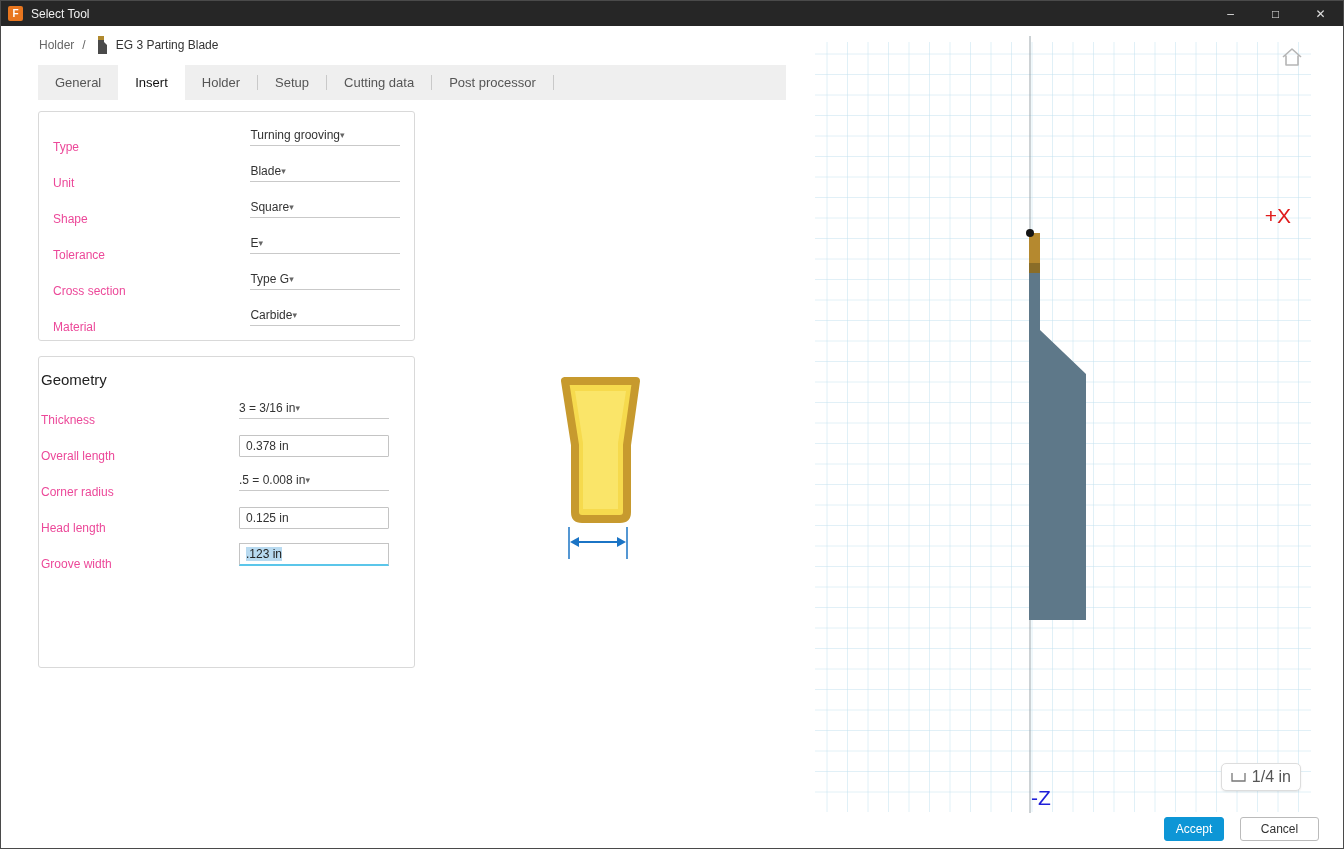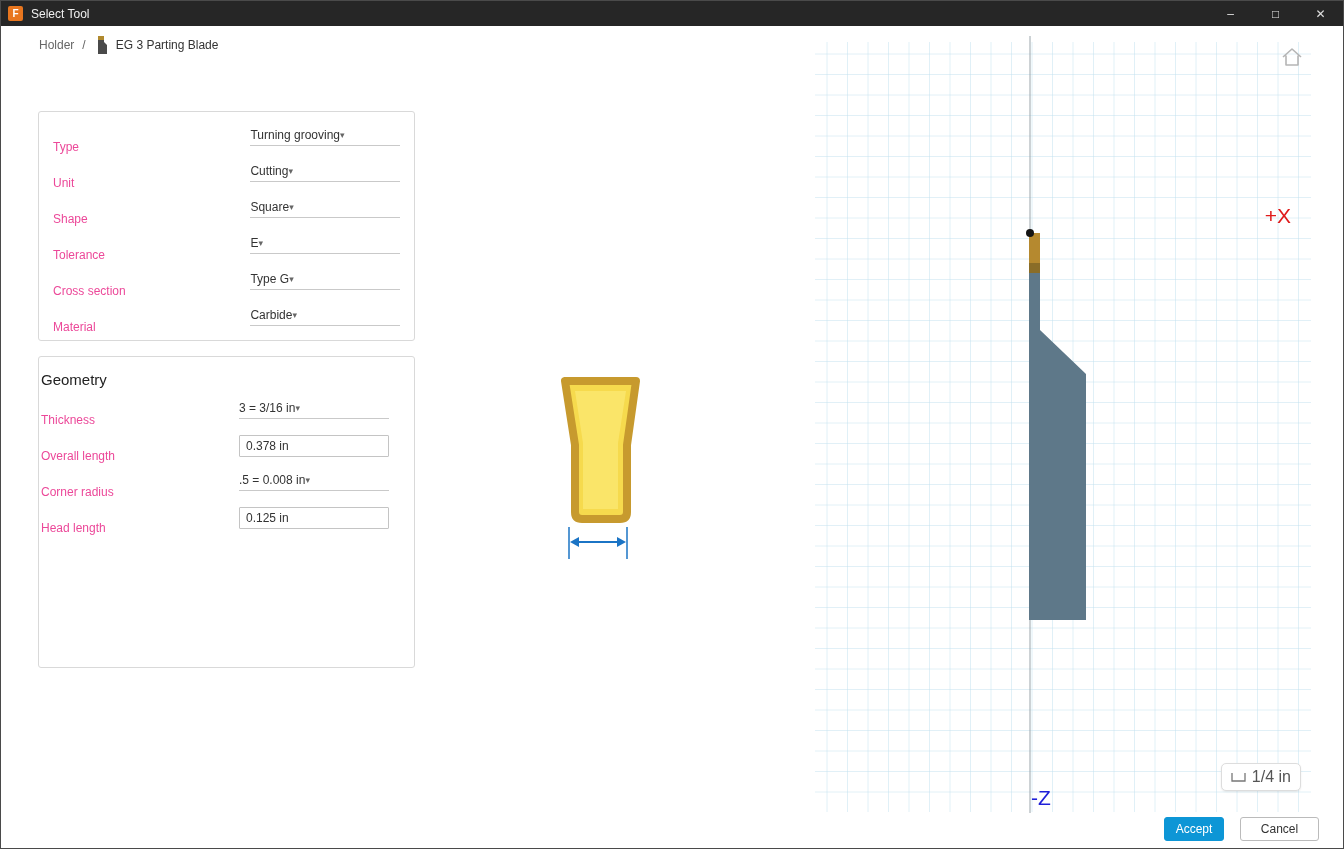--- a/index.html
+++ b/index.html
@@ -85,33 +85,45 @@
     <span>Holder</span>
     <span>/</span>
     <svg width="14" height="22">
       <rect x="4" y="2" width="6" height="18" fill="#4a4a4a"></rect>
       <rect x="4" y="2" width="6" height="4" fill="#b0892e"></rect>
       <path d="M10 8 L13 11 L13 20 L10 20 Z" fill="#4a4a4a"></path>
     </svg>
     <span class="bc-name">EG 3 Parting Blade</span>
   </div>
 
+  <div class="tabbar">
+    <div class="tab">General</div>
+    <div class="tab active">Insert</div>
+    <div class="tab">Holder</div>
+    <div class="tab-divider"></div>
+    <div class="tab">Setup</div>
+    <div class="tab-divider"></div>
+    <div class="tab">Cutting data</div>
+    <div class="tab-divider"></div>
+    <div class="tab">Post processor</div>
+    <div class="tab-divider"></div>
+  </div>
 
   <div class="card card1">
     <div class="row">
       <div class="label">Type</div>
       <div class="dropdown">
         <span>Turning grooving</span>
         <span class="caret">▾</span>
       </div>
     </div>
     <div class="row">
       <div class="label">Unit</div>
       <div class="dropdown">
-        <span>Cutting</span>
+        <span>Blade</span>
         <span class="caret">▾</span>
       </div>
     </div>
     <div class="row">
       <div class="label">Shape</div>
       <div class="dropdown">
         <span>Square</span>
         <span class="caret">▾</span>
       </div>
     </div>
@@ -154,20 +166,26 @@
     <div class="row">
       <div class="label">Corner radius</div>
       <div class="dropdown">
         <span>.5 = 0.008 in</span>
         <span class="caret">▾</span>
       </div>
     </div>
     <div class="row">
       <div class="label">Head length</div>
       <input class="textinput" type="text" value="0.125 in" style="">
+    </div>
+    <div class="row">
+      <div class="label">Groove width</div>
+      <div class="focused-input">
+        <span class="selection">.123 in</span>
+      </div>
     </div>
   </div>
 
   <svg class="preview" width="122" height="158">
     <path d="M24 10 H95 L86 74 V141 Q86 148 79 148 H41 Q34 148 34 141 V74 Z" fill="#f6da4d" stroke="#c79a2e" stroke-width="8" stroke-linejoin="round"></path>
     <path d="M34 20 H85 L77 72 V138 H42 V72 Z" fill="#fae66e" opacity="0.85"></path>
   </svg>
   <svg class="dim" width="68" height="38">
     <line x1="4" y1="2" x2="4" y2="34" stroke="#1b74c5" stroke-width="1.5"></line>
     <line x1="62" y1="2" x2="62" y2="34" stroke="#1b74c5" stroke-width="1.5"></line>

